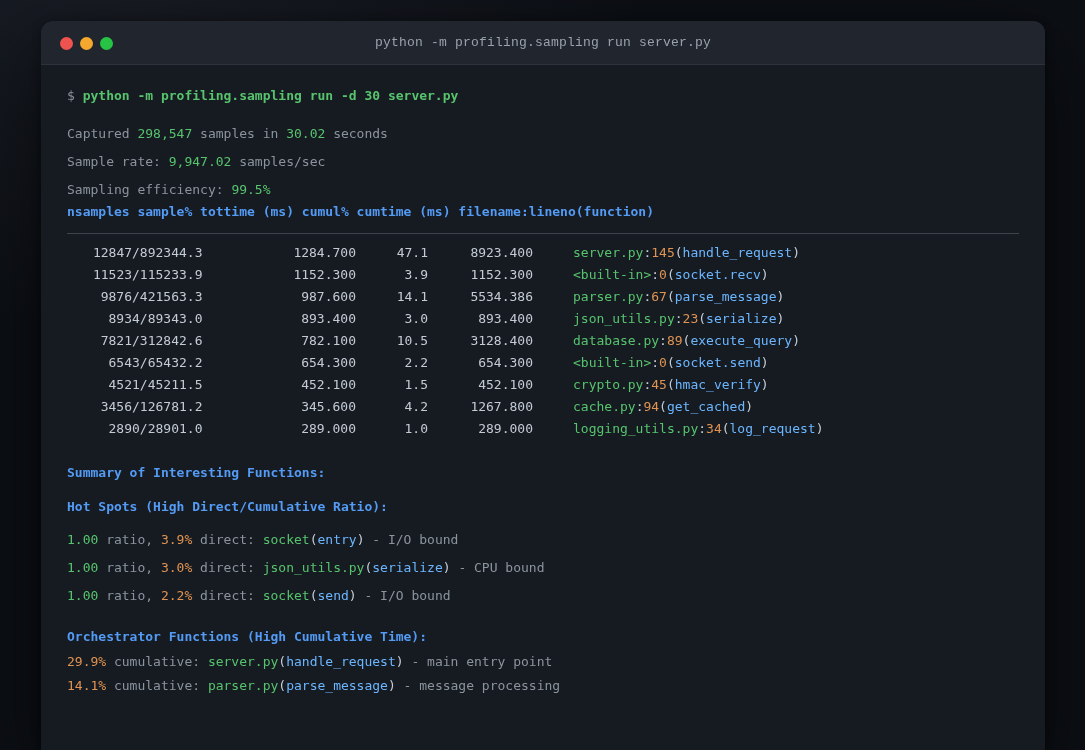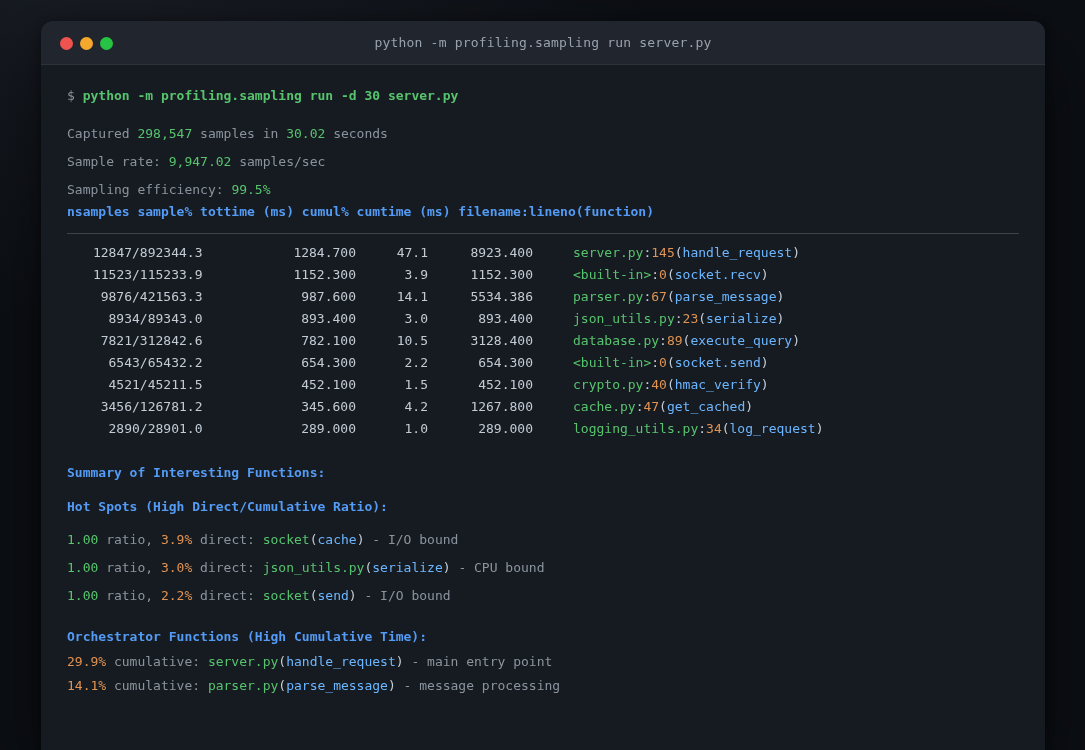--- a/index.html
+++ b/index.html
@@ -9,21 +9,21 @@
     background-image:radial-gradient(900px 620px at 10% -6%, #191d25 0%, #0c0f14 60%);
     font-family:"DejaVu Sans Mono", monospace;
   }
   .window {
     position:absolute; left:41px; top:21px; width:1004px; height:745px;
     background:#161b22; border-radius:12px 12px 0 0;
     box-shadow:0 24px 80px rgba(0,0,0,.55), 0 2px 10px rgba(0,0,0,.4);
   }
   .titlebar {
     height:44px; background:#20252e; border-bottom:1px solid #2c313b;
-    border-radius:12px 12px 0 0; display:flex; align-items:center; position:relative;
+    border-radius:12px 12px 0 0; display:flex; align-items:center; position:relative;font-family:Liberation Mono, monospace;
   }
   .lights { position:absolute; left:19px; top:0; height:44px; display:flex; align-items:center; gap:7px; }
   .light { width:13px; height:13px; border-radius:50%; }
   .light.red    { background:#ef5350; }
   .light.yellow { background:#f5a82e; }
   .light.green  { background:#27c345; }
   .title { flex:1; text-align:center; font-size:13px; color:#99a2ac; letter-spacing:.2px; }
 
   .tbody { padding:24px 26px 0 26px; font-size:13px; line-height:14px; color:#c9d1d9; }
   .line { white-space:pre; }
@@ -137,45 +137,45 @@
           <span class="c4 lt">2.2</span>
           <span class="c5 lt">654.300</span>
           <span class="c6"><span class="g">&lt;built-in&gt;</span><span class="pc co"></span><span class="o">0</span><span class="pc po"></span><span class="b">socket.send</span><span class="pc pcl"></span></span>
         </div>
       <div class="trow">
           <span class="c1 lt">4521/4521</span>
           <span class="c2 lt">1.5</span>
           <span class="c3 lt">452.100</span>
           <span class="c4 lt">1.5</span>
           <span class="c5 lt">452.100</span>
-          <span class="c6"><span class="g">crypto.py</span><span class="pc co"></span><span class="o">40</span><span class="pc po"></span><span class="b">hmac_verify</span><span class="pc pcl"></span></span>
+          <span class="c6"><span class="g">crypto.py</span><span class="pc co"></span><span class="o">45</span><span class="pc po"></span><span class="b">hmac_verify</span><span class="pc pcl"></span></span>
         </div>
       <div class="trow">
           <span class="c1 lt">3456/12678</span>
           <span class="c2 lt">1.2</span>
           <span class="c3 lt">345.600</span>
           <span class="c4 lt">4.2</span>
           <span class="c5 lt">1267.800</span>
-          <span class="c6"><span class="g">cache.py</span><span class="pc co"></span><span class="o">47</span><span class="pc po"></span><span class="b">get_cached</span><span class="pc pcl"></span></span>
+          <span class="c6"><span class="g">cache.py</span><span class="pc co"></span><span class="o">94</span><span class="pc po"></span><span class="b">get_cached</span><span class="pc pcl"></span></span>
         </div>
       <div class="trow">
           <span class="c1 lt">2890/2890</span>
           <span class="c2 lt">1.0</span>
           <span class="c3 lt">289.000</span>
           <span class="c4 lt">1.0</span>
           <span class="c5 lt">289.000</span>
           <span class="c6"><span class="g">logging_utils.py</span><span class="pc co"></span><span class="o">34</span><span class="pc po"></span><span class="b">log_request</span><span class="pc pcl"></span></span>
         </div>
     </div>
 
     <div class="line mt26 bh">Summary of Interesting Functions:</div>
     <div class="line mt20 bh">Hot Spots (High Direct/Cumulative Ratio):</div>
 
     <div class="hslist">
-      <div class="line"><span class="g">1.00</span><span class="gy"> ratio, </span><span class="o">3.9%</span><span class="gy"> direct: </span><span class="g">socket</span><span class="pc po"></span><span class="b">cache</span><span class="pc pcl"></span><span class="gy"> - I/O bound</span></div>
+      <div class="line"><span class="g">1.00</span><span class="gy"> ratio, </span><span class="o">3.9%</span><span class="gy"> direct: </span><span class="g">socket</span><span class="pc po"></span><span class="b">entry</span><span class="pc pcl"></span><span class="gy"> - I/O bound</span></div>
       <div class="line"><span class="g">1.00</span><span class="gy"> ratio, </span><span class="o">3.0%</span><span class="gy"> direct: </span><span class="g">json_utils.py</span><span class="pc po"></span><span class="b">serialize</span><span class="pc pcl"></span><span class="gy"> - CPU bound</span></div>
       <div class="line"><span class="g">1.00</span><span class="gy"> ratio, </span><span class="o">2.2%</span><span class="gy"> direct: </span><span class="g">socket</span><span class="pc po"></span><span class="b">send</span><span class="pc pcl"></span><span class="gy"> - I/O bound</span></div>
     </div>
 
     <div class="line mt20 bh">Orchestrator Functions (High Cumulative Time):</div>
 
     <div class="orlist">
       <div class="line"><span class="o">29.9%</span><span class="gy"> cumulative: </span><span class="g">server.py</span><span class="pc po"></span><span class="b">handle_request</span><span class="pc pcl"></span><span class="gy"> - main entry point</span></div>
       <div class="line"><span class="o">14.1%</span><span class="gy"> cumulative: </span><span class="g">parser.py</span><span class="pc po"></span><span class="b">parse_message</span><span class="pc pcl"></span><span class="gy"> - message processing</span></div>
     </div>

